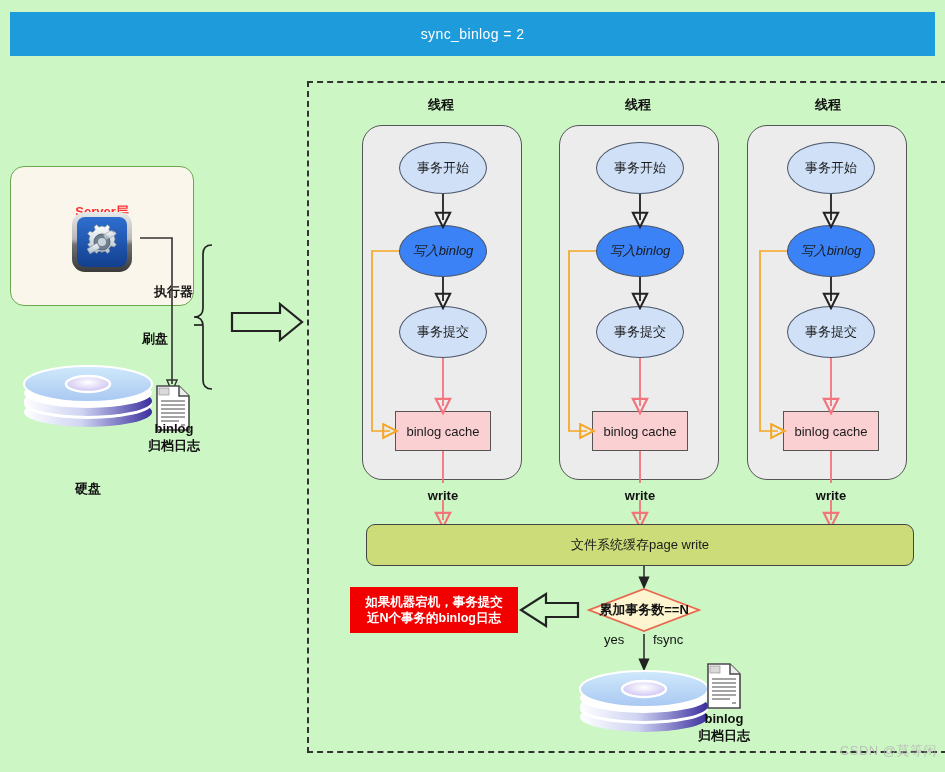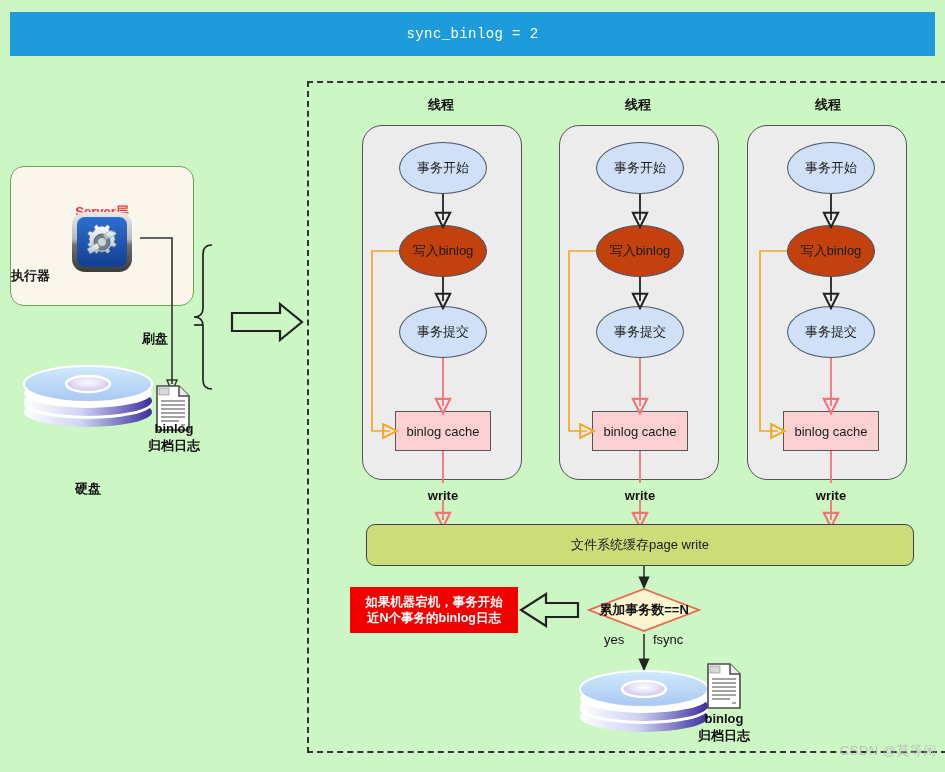--- a/index.html
+++ b/index.html
@@ -13,41 +13,41 @@
     position:relative;
     width:945px;height:772px;
     background:#ccf6c4;
     overflow:hidden;
   }
   
   #header-bar{
     position:absolute;left:10px;top:12px;width:925px;height:44px;
     background:#1d9bdb;
     display:flex;align-items:center;justify-content:center;
-    color:#ffffff;font-size:14px;letter-spacing:.4px;font-family:Liberation Mono, monospace;
+    color:#ffffff;font-size:14px;letter-spacing:.4px;
   }
   
   #dashed-region{
     position:absolute;left:307px;top:81px;width:640px;height:672px;
     border:2px dashed #333;
     border-right:none;
     box-sizing:border-box;
   }
   
   #server-box{
     position:absolute;left:10px;top:166px;width:184px;height:140px;
     background:#fbf6ec;border:1.6px solid #6aa84f;border-radius:14px;
     box-sizing:border-box;
   }
   #server-title{
     position:absolute;left:0;top:8px;width:100%;text-align:center;
     color:#ff2d2d;font-size:13px;font-weight:bold;margin-top:28px;
   }
   #executor-label{
-    position:absolute;left:0;bottom:20px;width:100%;text-align:left;
+    position:absolute;left:0;bottom:4px;width:100%;text-align:right;
     color:#1a1a1a;font-size:13px;font-weight:bold;
   }
   
   .gear-icon{
     position:absolute;left:50%;top:44px;transform:translateX(-50%);
     width:62px;height:62px;
   }
   
   .disk{position:absolute;}
   .disk-caption{
@@ -73,21 +73,21 @@
   .node{
     position:absolute;display:flex;align-items:center;justify-content:center;
     font-size:13px;color:#1a1a1a;box-sizing:border-box;text-align:center;
   }
   .ellipse-blue{
     width:88px;height:52px;border-radius:50%;
     background:#cfe0f7;border:1.4px solid #4a5568;
   }
   .ellipse-orange{
     width:88px;height:52px;border-radius:50%;
-    background:#c2410c;border:1.4px solid #4a5568;
+    background:#3b82f6;border:1.4px solid #4a5568;font-style:italic;
   }
   .rect-pink{
     width:96px;height:40px;background:#fbd0d2;border:1.6px solid #555;
   }
   .write-label{
     position:absolute;font-size:13px;font-weight:bold;color:#111;
     text-align:center;width:60px;
   }
   
   #page-cache{
@@ -312,21 +312,21 @@
     <svg width="112" height="44" viewBox="0 0 112 44">
       <polygon points="56,1 111,22 56,43 1,22" fill="#fdf5d0" stroke="#e8674f" stroke-width="1.8"></polygon>
     </svg>
   </div>
   <div id="decision-text">累加事务数==N</div>
   <div class="branch-label" style="left:604px;top:632px;">yes</div>
   <div class="branch-label" style="left:653px;top:632px;">fsync</div>
 
   <div id="warning-box">
     <div id="warning-text">
-      <div>如果机器宕机，事务开始</div>
+      <div>如果机器宕机，事务提交</div>
       <div>近N个事务的binlog日志</div>
     </div>
   </div>
 
   <div class="disk" style="left:578px;top:665px;width:132px;height:68px;">
     <svg width="132" height="68" viewBox="0 0 132 68">
       <ellipse cx="66" cy="52" rx="64" ry="15" fill="url(#dside)"></ellipse>
       <ellipse cx="66" cy="44" rx="64" ry="15" fill="#ffffff"></ellipse>
       <ellipse cx="66" cy="41" rx="64" ry="15" fill="url(#dside)"></ellipse>
       <ellipse cx="66" cy="33" rx="64" ry="15" fill="#ffffff"></ellipse>

